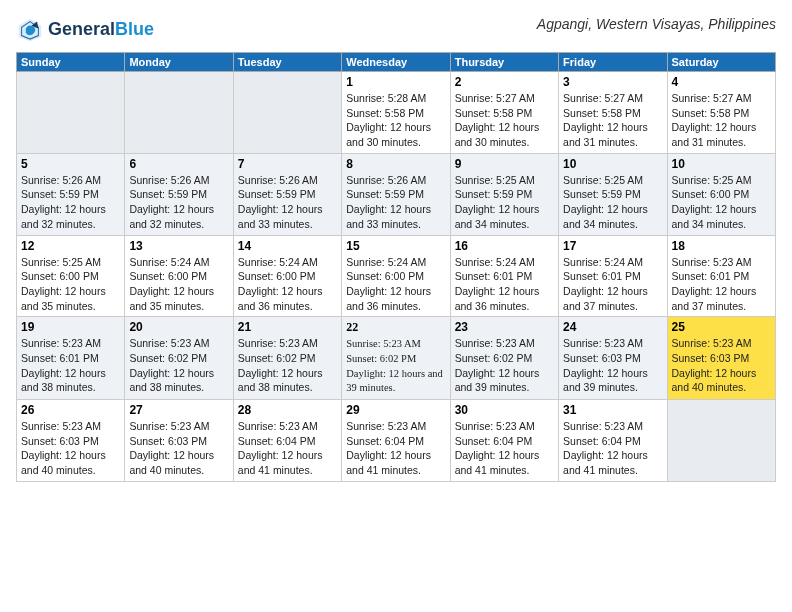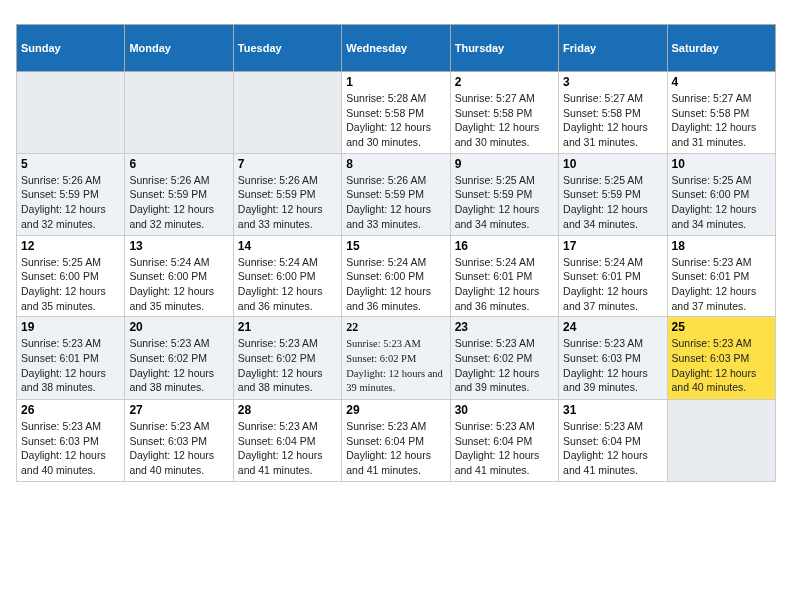--- a/index.html
+++ b/index.html
@@ -48,21 +48,21 @@
       font-style: italic;
     }
     .calendar {
       width: 100%;
       border-collapse: collapse;
       font-size: 10.5px;
     }
     .calendar th {
       background: #1a6eb5;
       color: #fff;
-      padding: 17px 4px;
+      padding: 3px 4px;
       text-align: left;
       font-weight: bold;
       font-size: 11px;
       border: 1px solid #aaa;
     }
     .calendar td {
       border: 1px solid #ccc;
       vertical-align: top;
       padding: 3px 4px;
       width: 108px;
@@ -80,21 +80,33 @@
       line-height: 1.4;
     }
     .empty-cell {
       background: #e8ecf0 !important;
     }
   </style>
 </head>
 <body>
 
 <div class="header">
+  <div class="logo">
+    <svg class="logo-icon" viewBox="0 0 40 40">
+      <polygon points="20,4 36,14 36,30 20,36 4,30 4,14" fill="#1a6eb5" opacity="0.15"></polygon>
+      <polygon points="20,8 32,16 32,28 20,33 8,28 8,16" fill="none" stroke="#1a6eb5" stroke-width="1.5"></polygon>
+      <path d="M14,18 Q18,10 26,16 Q30,20 24,26 Q18,30 14,24 Z" fill="#1a8fd1"></path>
+      <path d="M22,14 L30,8 L32,18 Z" fill="#1a3a5c"></path>
+    </svg>
+    <div class="logo-text">
+      <div>General<span>Blue</span></div>
+    </div>
+  </div>
   <div class="title-block">
+    <div class="location">Agpangi, Western Visayas, Philippines</div>
   </div>
 </div>
 
 <table class="calendar">
   <thead>
     <tr id="header-row">
         <th>Sunday</th>
         <th>Monday</th>
         <th>Tuesday</th>
         <th>Wednesday</th>

